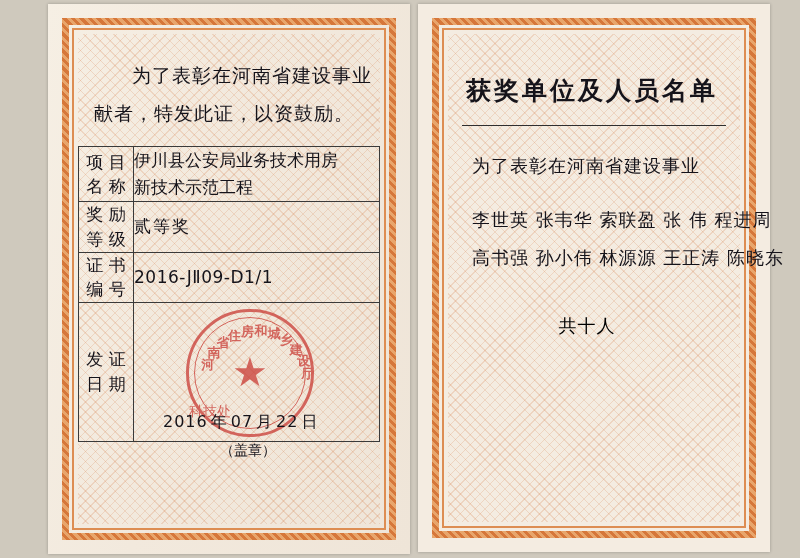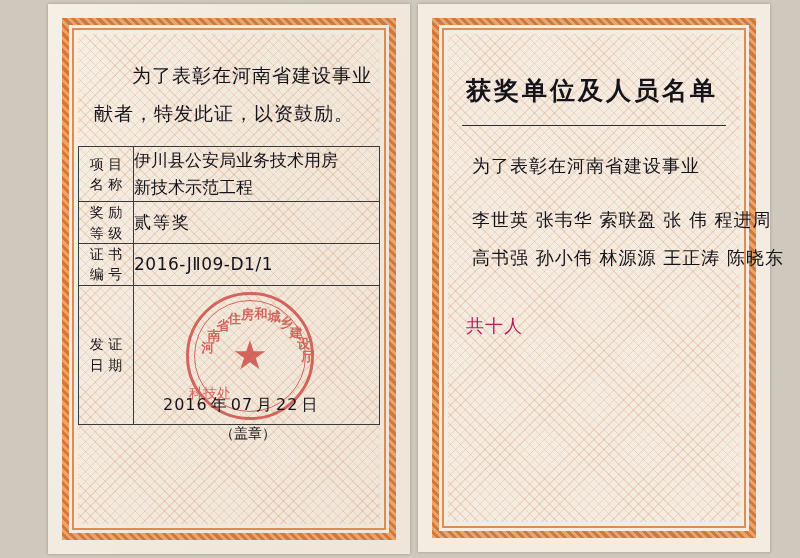--- a/index.html
+++ b/index.html
@@ -84,21 +84,21 @@
     margin-top: 4px;
   }
   table.cert td {
     border: 1px solid #3a3a3a;
     vertical-align: middle;
     padding: 0;
   }
   td.label {
     width: 54px;
     text-align: center;
-    font-size: 14px;
+    font-size: 17px;
     color: #15131a;
     line-height: 1.45;
     padding: 4px 2px;
     letter-spacing: 0px;
   }
   td.label .lrow { display: block; white-space: nowrap; }
   td.value {
     padding: 6px 10px;
     font-size: 17px;
     color: #15131a;
@@ -203,23 +203,23 @@
     letter-spacing: 1px;
   }
   .r-names .nrow {
     font-size: 18px;
     color: #15131a;
     padding: 4px 0 10px 6px;
     letter-spacing: 1px;
     white-space: nowrap;
   }
   .r-total {
-    text-align: left;
+    text-align: center;
     font-size: 18px;
-    color: #be185d;
+    color: #000000;
     padding: 34px 14px 0 0;
     letter-spacing: 1px;
   }
 </style>
 </head>
 <body>
 
 <div class="page">
 
   <div class="sheet" id="left-sheet">

